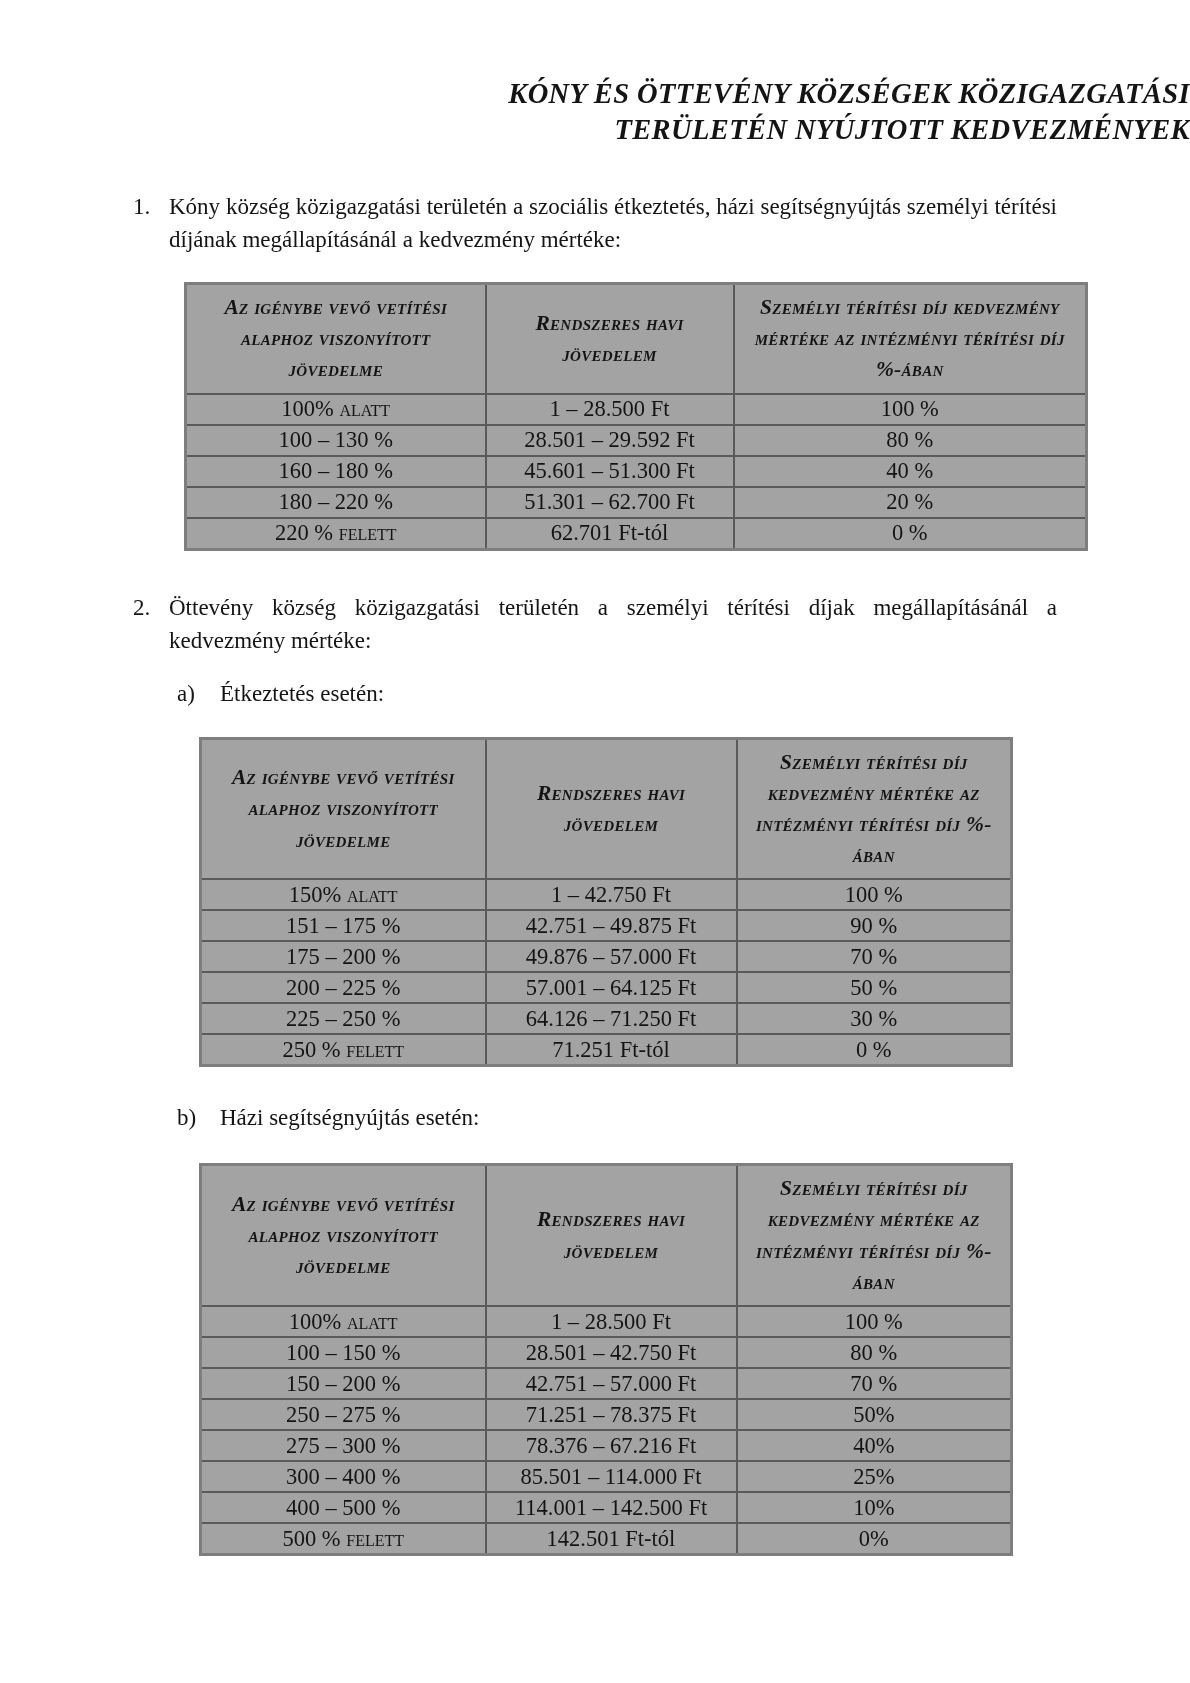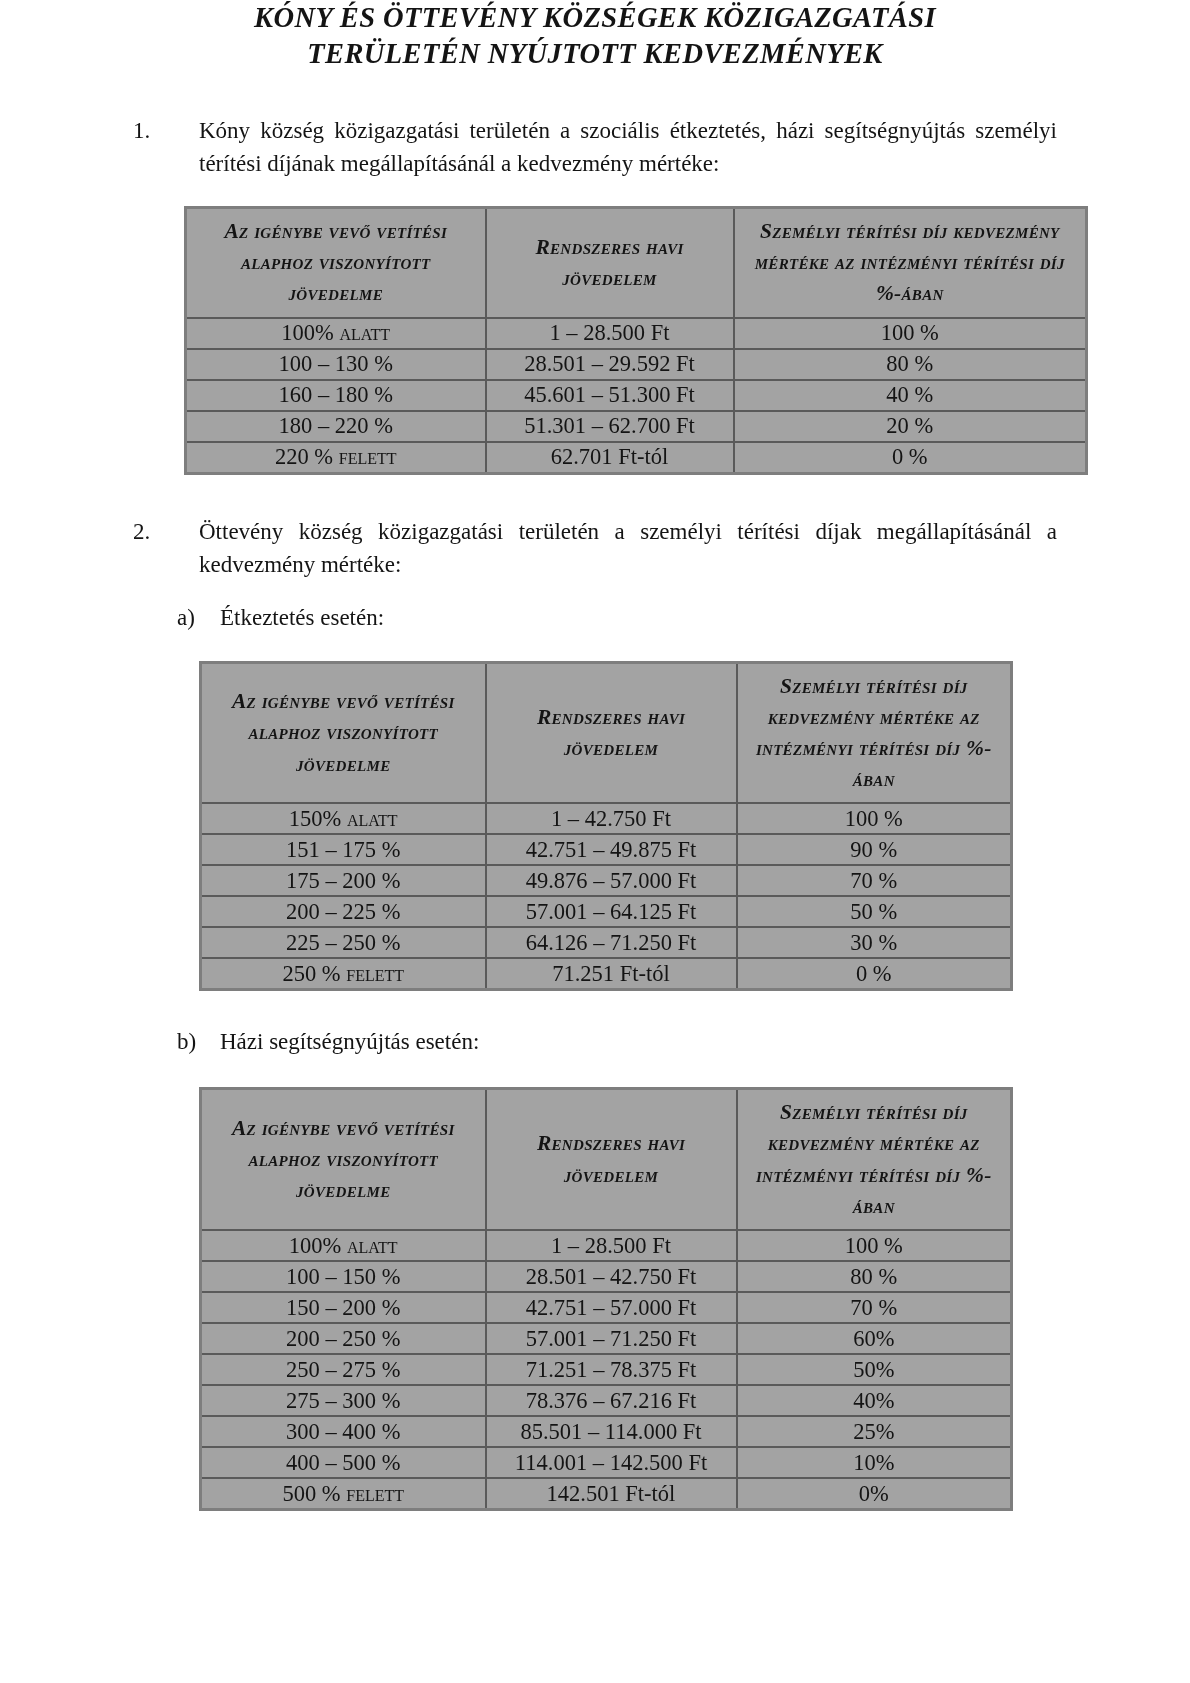--- a/index.html
+++ b/index.html
@@ -6,35 +6,36 @@
   .page {
     position:relative;
     width:1190px; height:1683px;
     margin:0 auto;
     background:#ffffff;
     color:#141414;
     font-family:"Liberation Serif", serif;
     overflow:hidden;
   }
   .doc-title {
-    text-align:center;
+    padding-top:76px;
+    text-align:right;
     font-weight:bold;
     font-style:italic;
     font-size:28.5px;
     line-height:1.26;
     letter-spacing:0.4px;
   }
   .num-item {
     display:flex;
     margin:0 133px;
     font-size:23px;
     line-height:1.44;
   }
   .num-item .marker { flex:0 0 36px; }
-  .num-item .txt { flex:1; text-align:justify;margin-left:30px; }
+  .num-item .txt { flex:1; text-align:justify; }
   #item1 { margin-top:42px; }
   #item2 { margin-top:40px; }
   .sub-item {
     display:flex;
     margin-left:177px;
     font-size:23px;
     line-height:1.3;
   }
   #item2a { margin-top:22px; }
   #item2b { margin-top:36px; }
@@ -228,25 +229,20 @@
           <td class="c1">28.501 – 42.750 Ft</td>
           <td class="c2">80 %</td>
         </tr>
 
         <tr>
           <td class="c0">150 – 200 %</td>
           <td class="c1">42.751 – 57.000 Ft</td>
           <td class="c2">70 %</td>
         </tr>
 
-        <tr>
-          <td class="c0">200 – 250 %</td>
-          <td class="c1">57.001 – 71.250 Ft</td>
-          <td class="c2">60%</td>
-        </tr>
 
         <tr>
           <td class="c0">250 – 275 %</td>
           <td class="c1">71.251 – 78.375 Ft</td>
           <td class="c2">50%</td>
         </tr>
 
         <tr>
           <td class="c0">275 – 300 %</td>
           <td class="c1">78.376 – 67.216 Ft</td>

